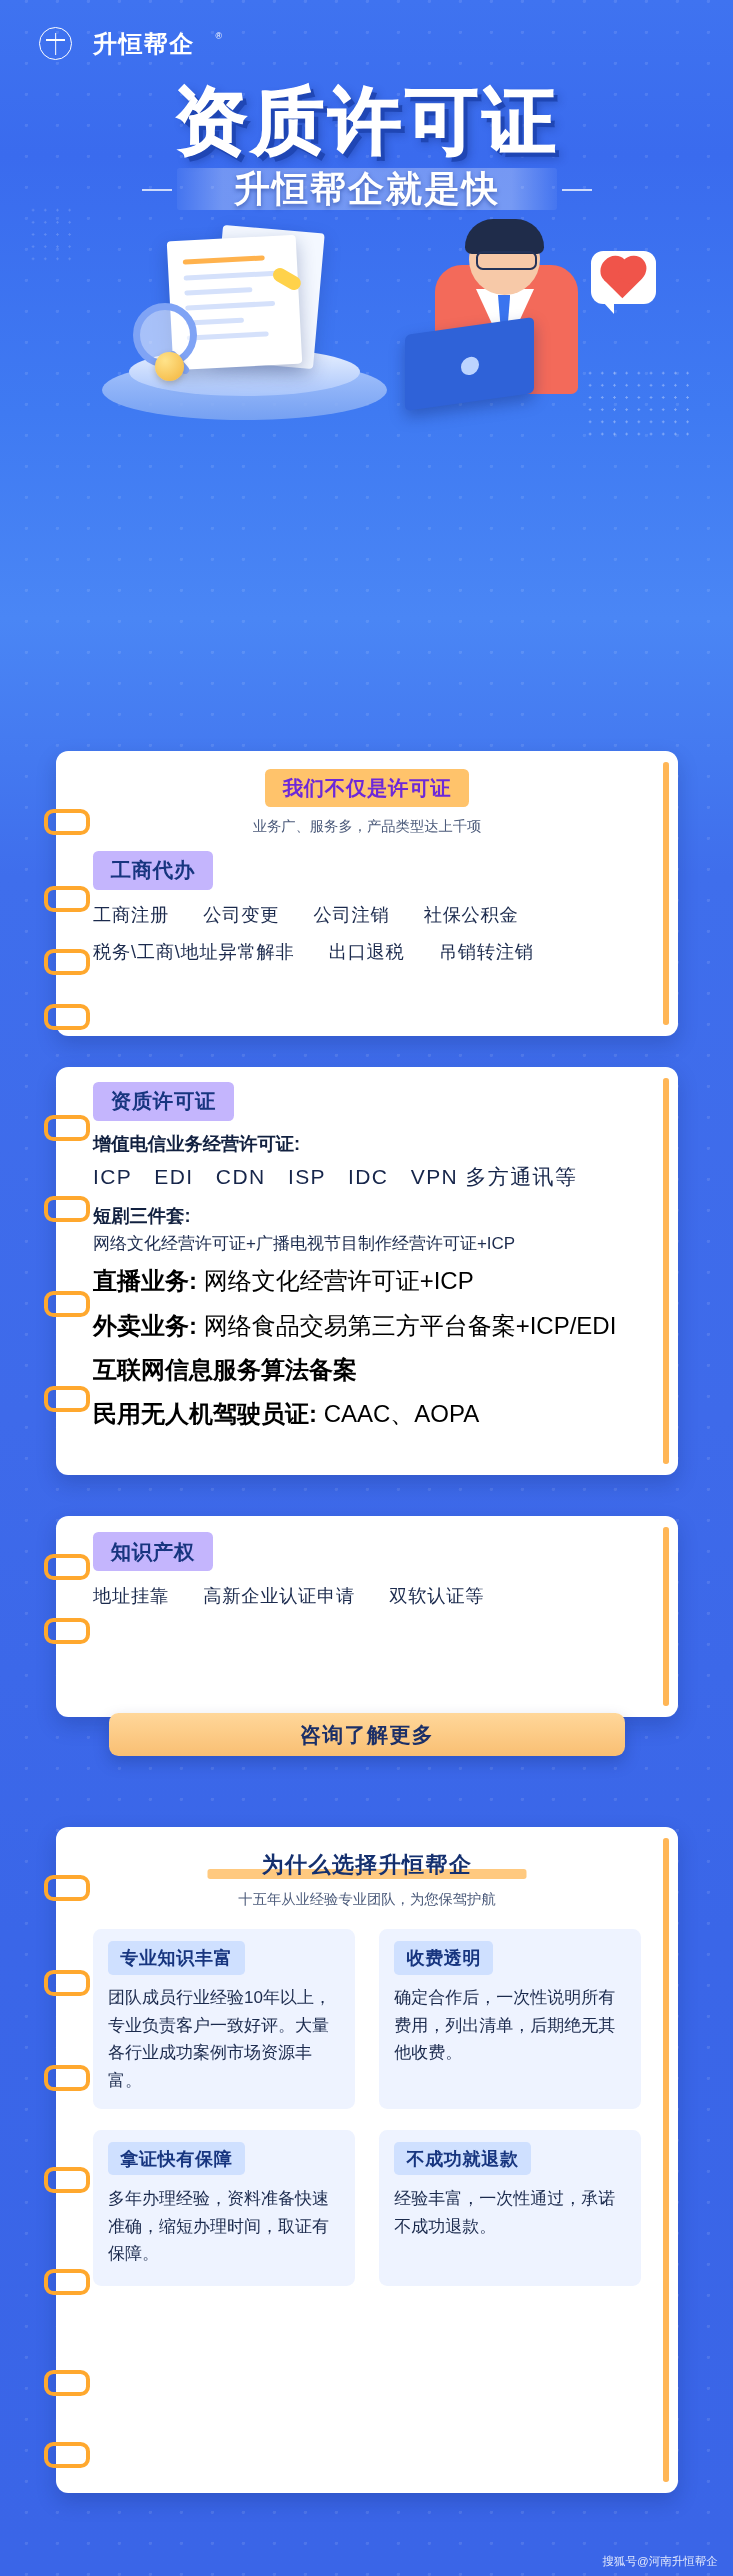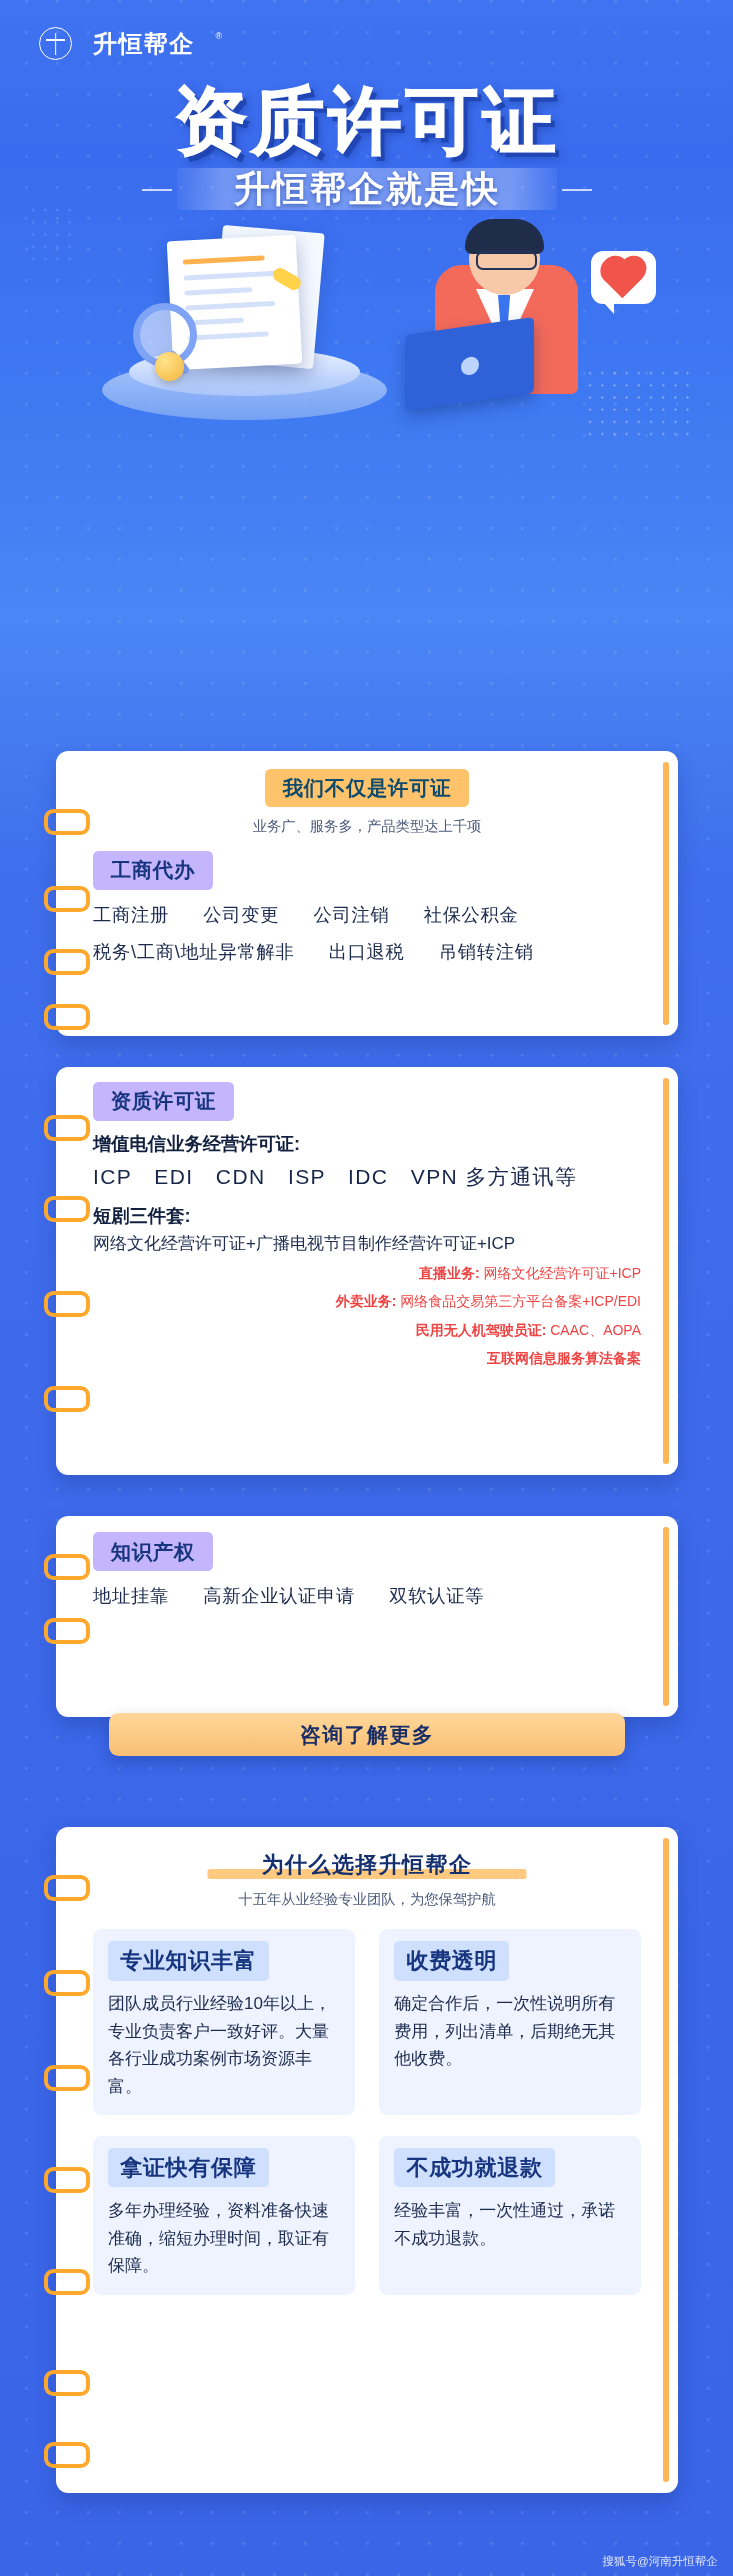--- a/index.html
+++ b/index.html
@@ -337,21 +337,21 @@
     width: 38px; height: 17.7px;
     border: 4.1px solid #ffa82e;
     border-radius: 9.5px;
     background: transparent;
     z-index: 5;
   }
 
   .pill-head {
     display: inline-block;
     background: #ffc36b;
-    color: #0c4a6e;
+    color: #6d28d9;
     font-size: 20.4px;
     font-weight: bold;
     padding: 5.4px 17.7px;
     border-radius: 5.4px;
     letter-spacing: 0.7px;
   }
   .pill-head.blue {
     background: #c4b5fd;
     color: #17357f;
   }
@@ -386,25 +386,24 @@
     letter-spacing: 1.4px;
     line-height: 1.5;
     margin-top: 2.7px;
   }
   .blk .p {
     font-size: 17px;
     color: #1b2a4d;
     line-height: 1.55;
   }
   .kv {
-    font-size: 14px;
-    color: #ef4444;
+    font-size: 24px;
+    color: #000000;
     line-height: 1.62;
     margin-top: 5.4px;
-    text-align: right;
   }
   .kv b { font-weight: bold; }
 
   
   .cta {
     position: absolute;
     left: 109px;
     width: 516px;
     height: 43px;
     border-radius: 9.5px;
@@ -458,21 +457,21 @@
     background: #eef3ff;
     border-radius: 8.2px;
     padding: 12.2px 15px 15px 15px;
     min-height: 156px;
     box-sizing: border-box;
   }
   .feat-head {
     display: inline-block;
     background: #cfe0ff;
     color: #17357f;
-    font-size: 22px;
+    font-size: 18px;
     font-weight: bold;
     padding: 4.8px 12.2px;
     border-radius: 4.8px;
     letter-spacing: 0.7px;
     margin-bottom: 9.5px;
   }
   .feat-body {
     font-size: 17px;
     color: #1b2a4d;
     line-height: 1.62;
@@ -582,25 +581,25 @@
       </div>
       <div class="kv">
         <b>直播业务:</b>
         <span>网络文化经营许可证+ICP</span>
       </div>
       <div class="kv">
         <b>外卖业务:</b>
         <span>网络食品交易第三方平台备案+ICP/EDI</span>
       </div>
       <div class="kv">
+        <b>互联网信息服务算法备案</b>
+      </div>
+      <div class="kv">
         <b>民用无人机驾驶员证:</b>
         <span>CAAC、AOPA</span>
-      </div>
-      <div class="kv">
-        <b>互联网信息服务算法备案</b>
       </div>
     </div>
   </div>
 
   <div class="card" style="top:1516px; height:201px;">
     <div class="ring" style="top:38px;"></div>
     <div class="ring" style="top:102px;"></div>
     <div class="card-inner" style="padding-top:16.3px;">
       <div>
         <div class="pill-head blue">知识产权</div>

